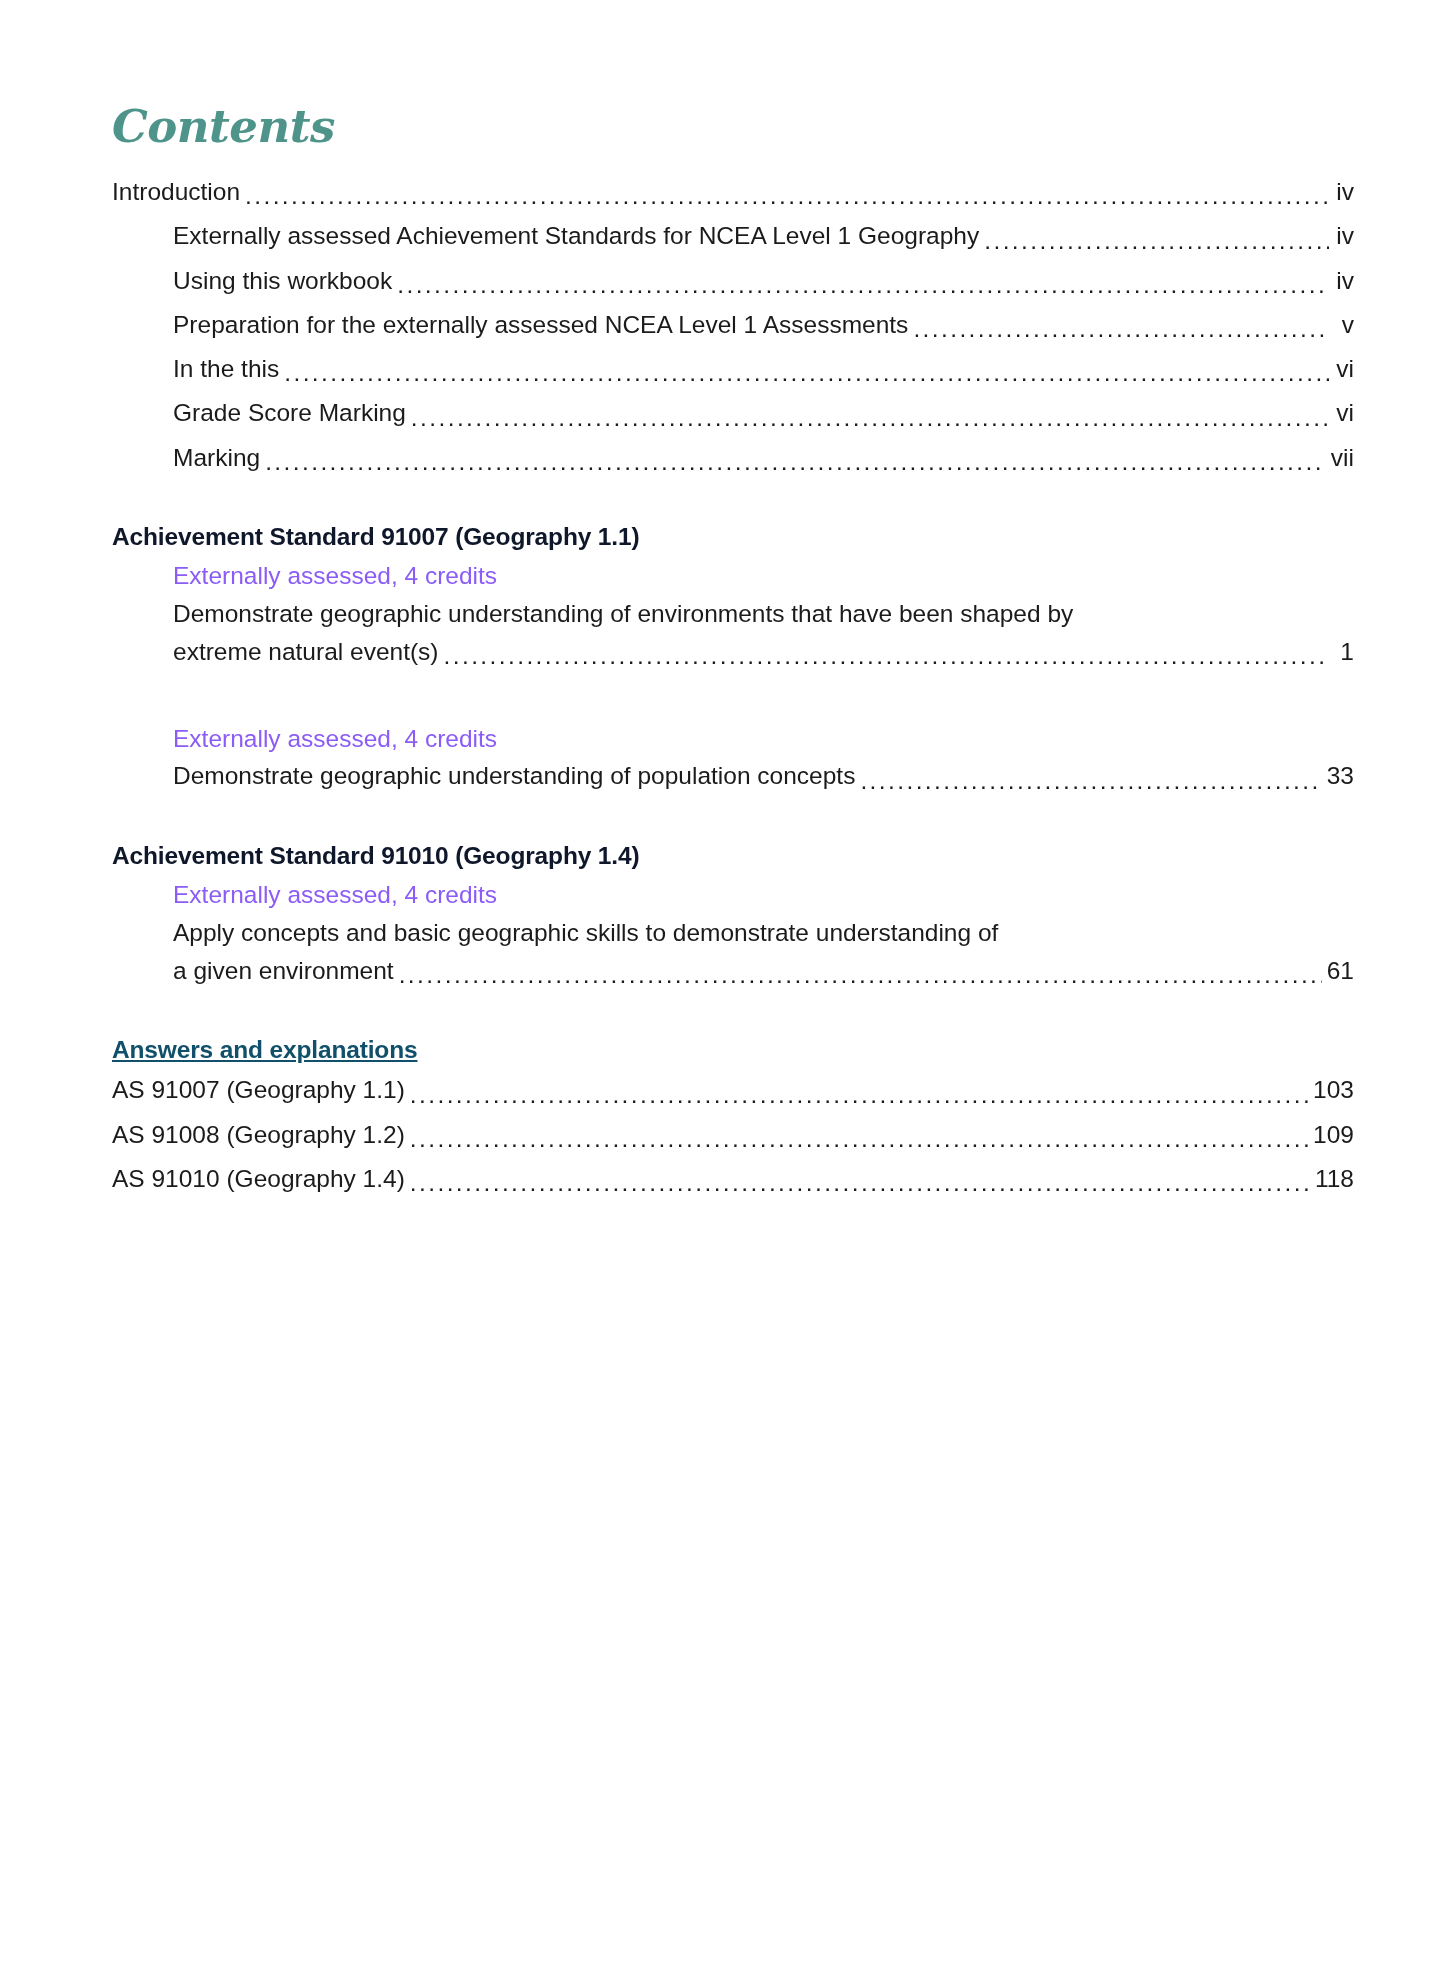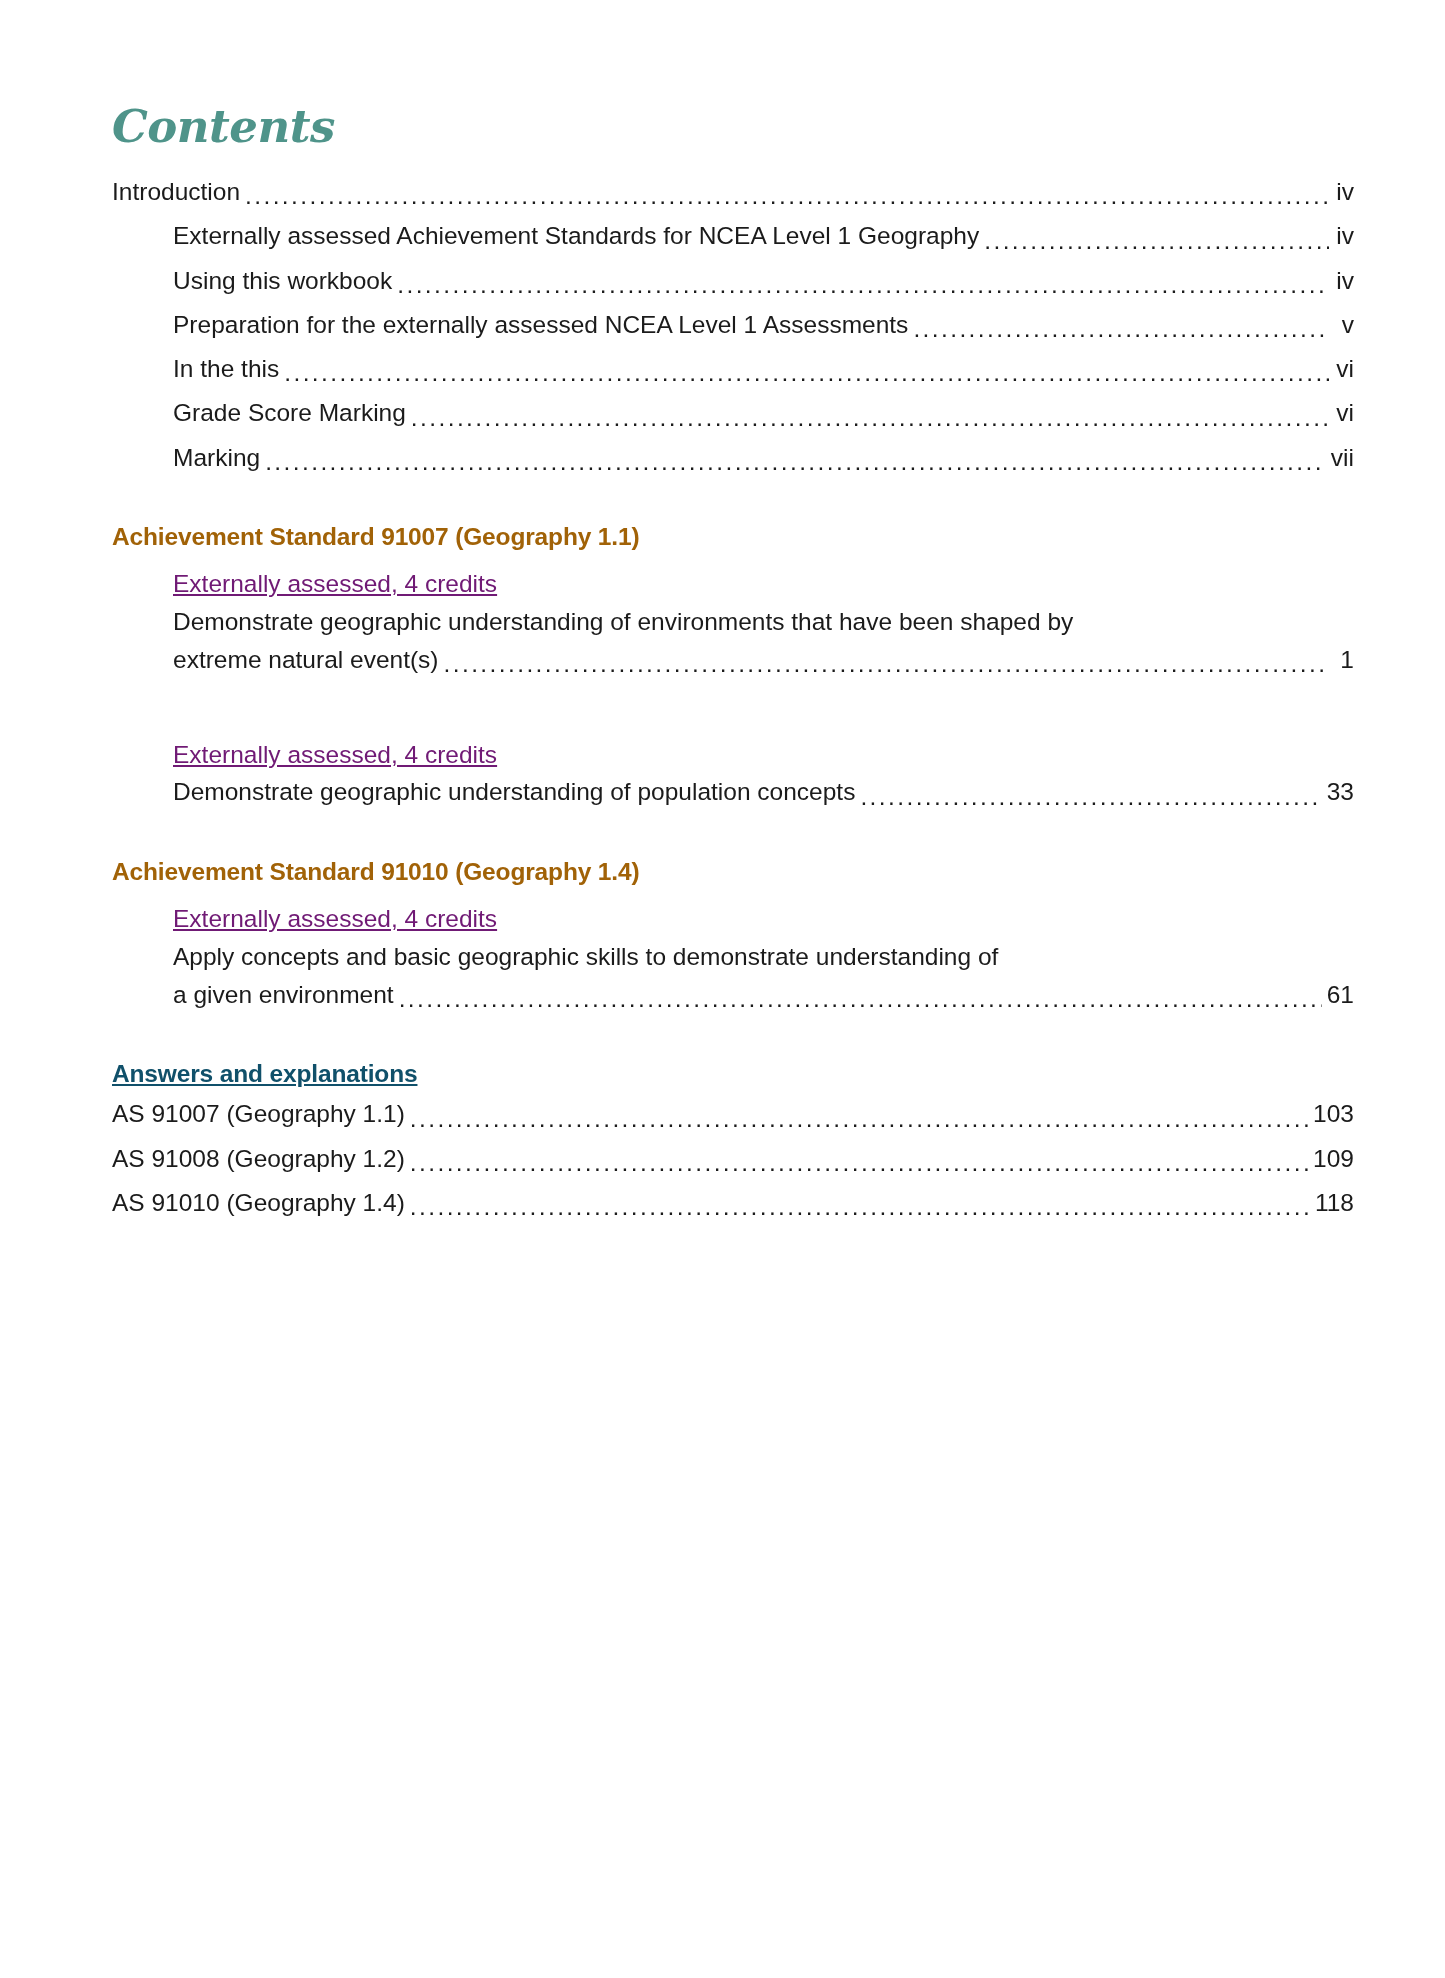--- a/index.html
+++ b/index.html
@@ -88,33 +88,32 @@
   
   .lvl1 { margin-left: 61px; width: calc(100% - 61px); justify-content: space-between; }
 
   .row + .row { margin-top: 9.5px; }
 
   
   .section { margin-top: 0; }
   .section-heading {
     font-size: 24.5px;
     font-weight: bold;
-    color: #a16207;
+    color: #0f172a;
     letter-spacing: -0.15px;
     line-height: 1.3;
     margin: 0;
     white-space: nowrap;
   }
   .section-sub {
     margin-left: 61px;
     font-size: 24.5px;
     line-height: 1.42;
-    color: #701a75;
-    margin-top: 14px;
-    text-decoration: underline;
+    color: #8b5cf6;
+    margin-top: 6px;
   }
   .section-desc-line {
     margin-left: 61px;
     font-size: 24.5px;
     line-height: 1.42;
     color: #1b1b1b;
     margin-top: 3px;
     white-space: nowrap;
   }
 

